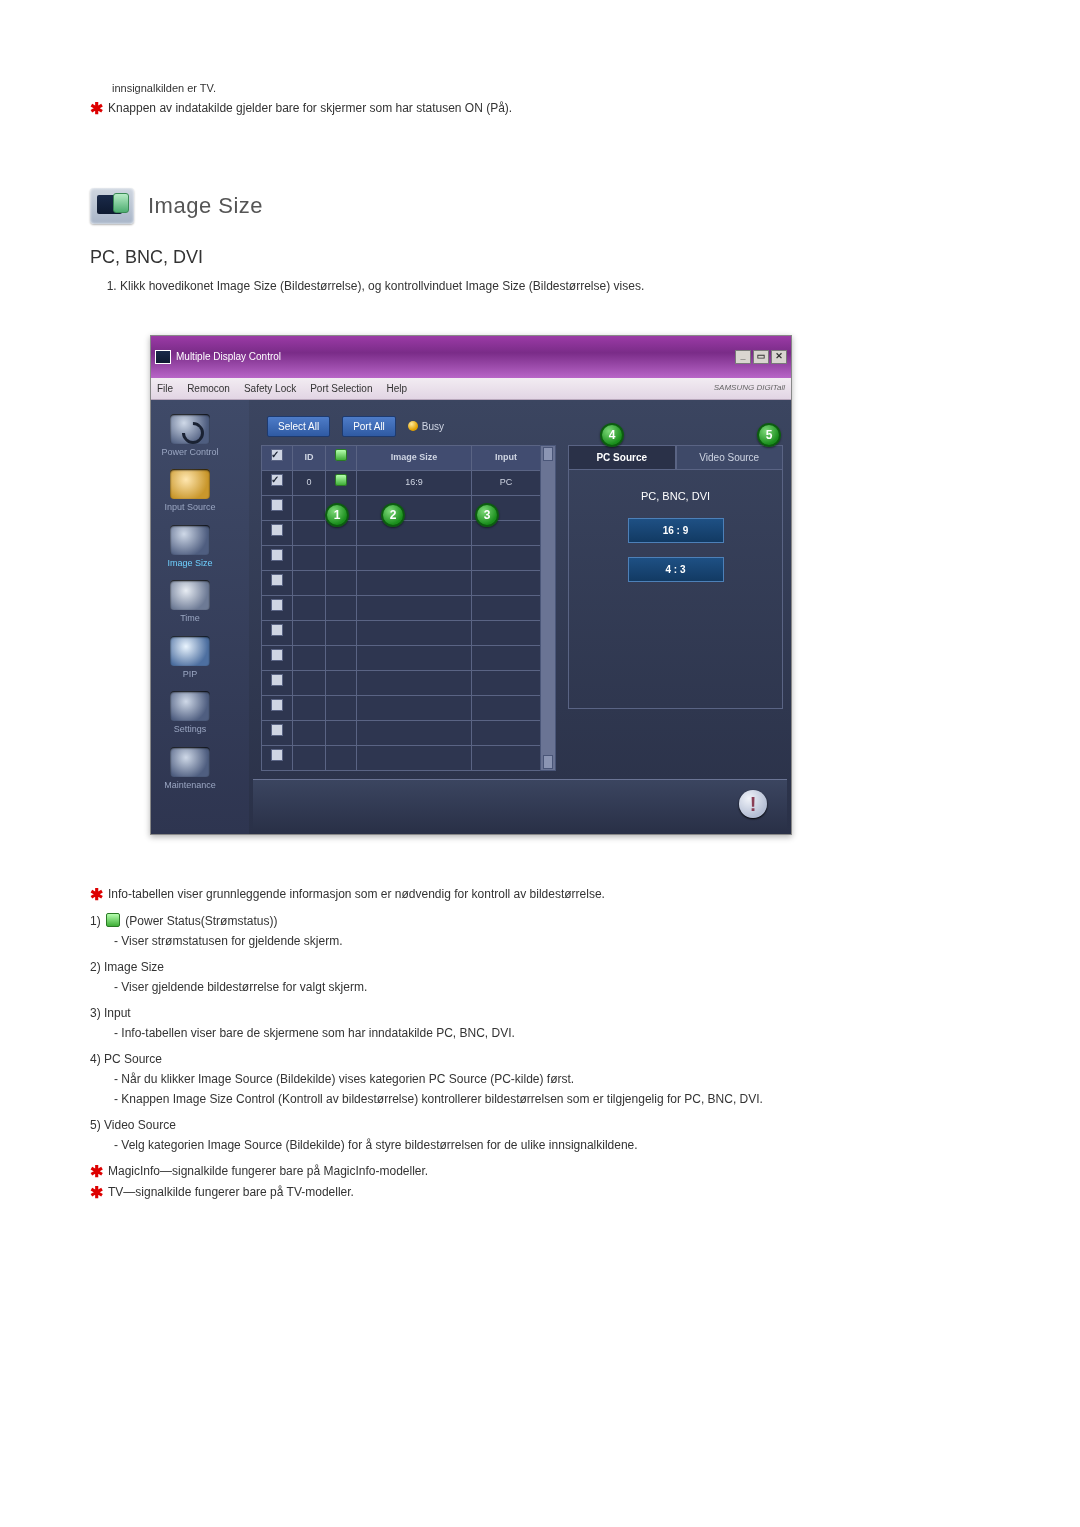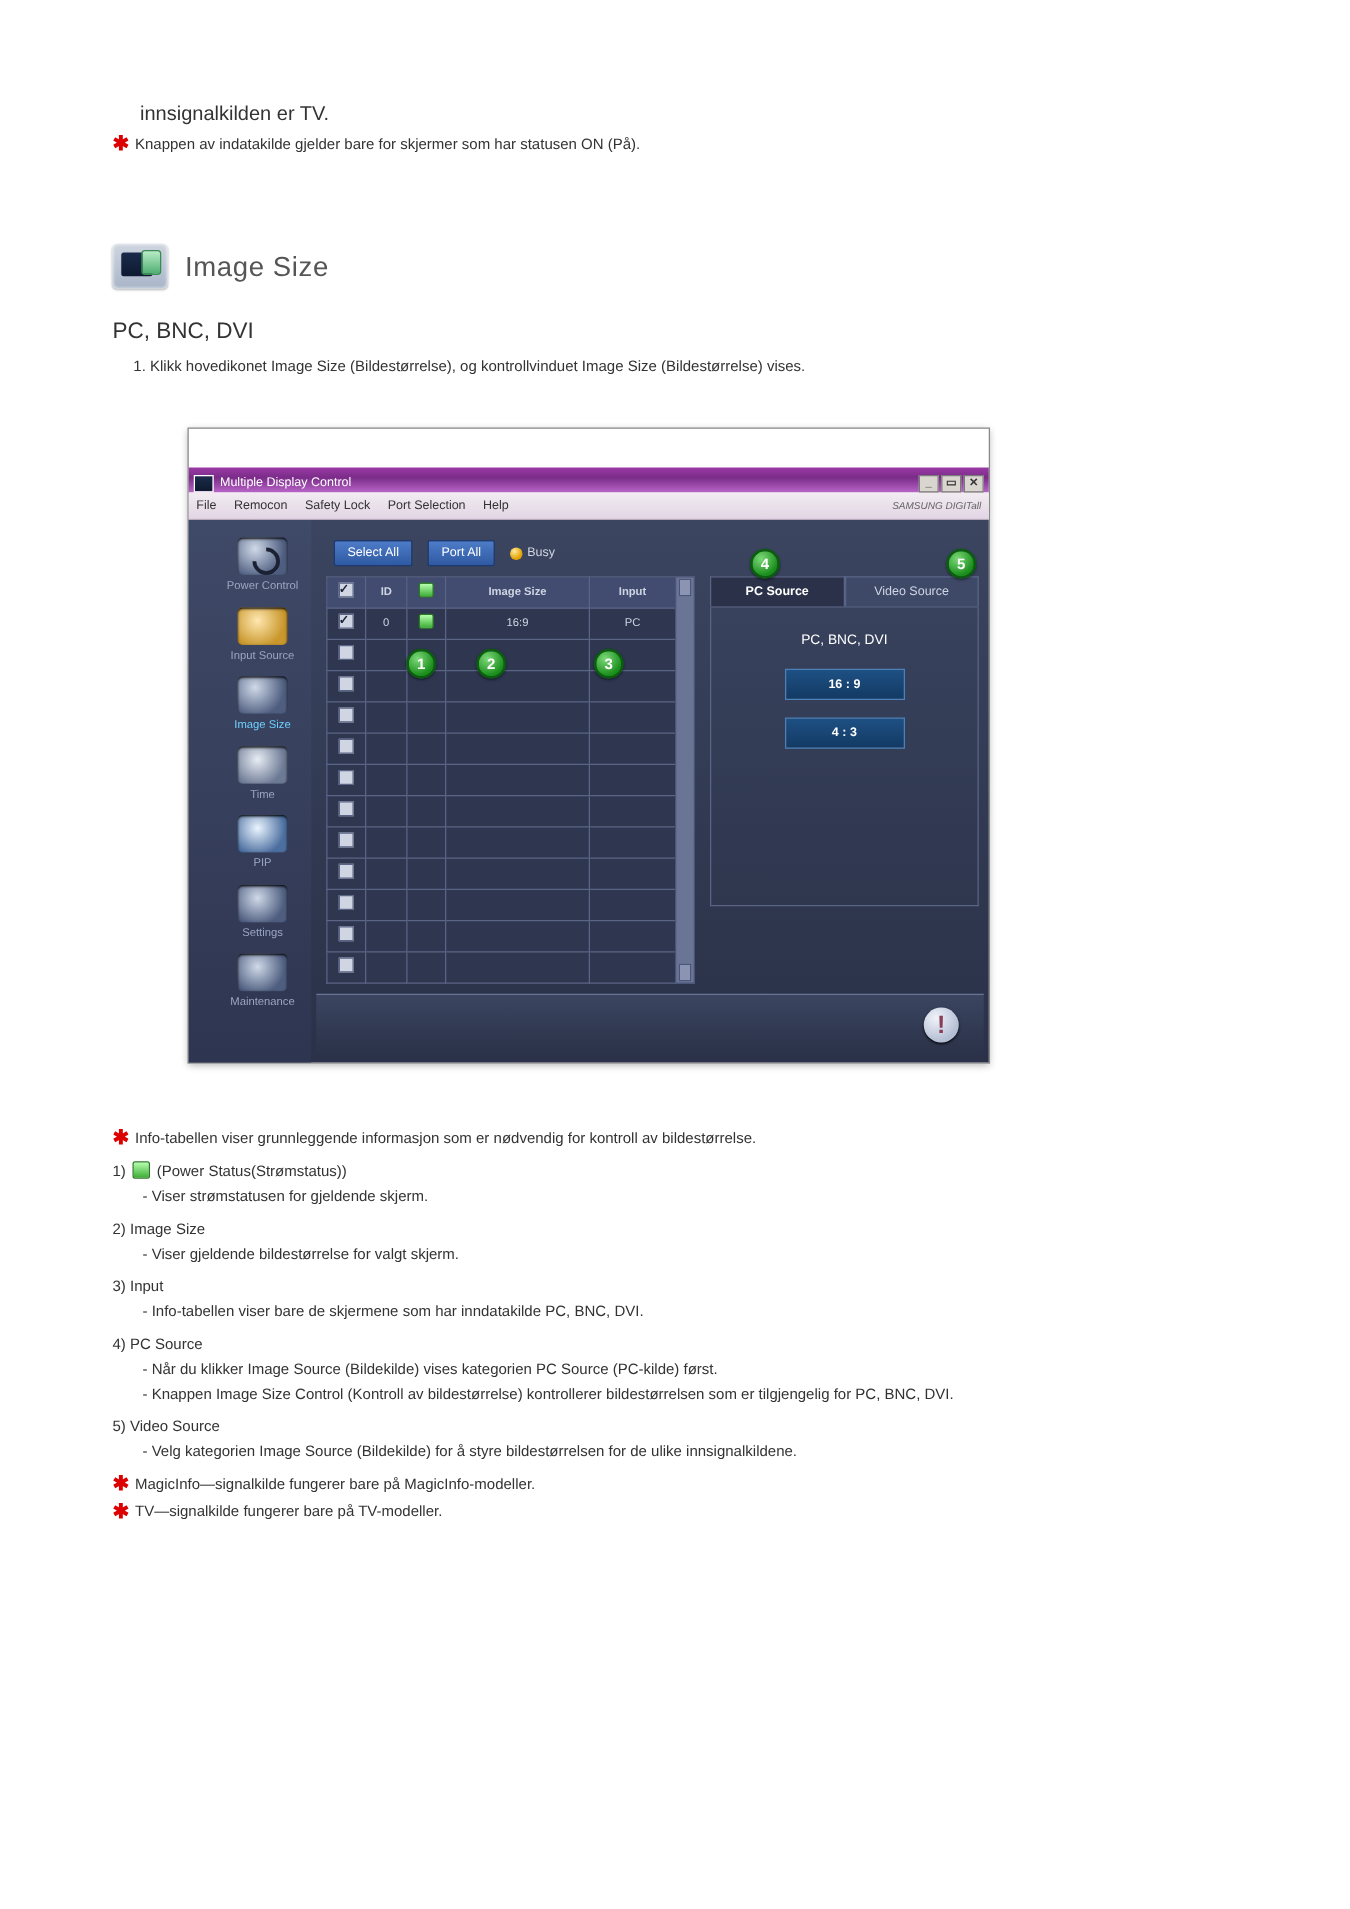--- a/index.html
+++ b/index.html
@@ -12,21 +12,21 @@
     line-height: 1.5;
   }
   .page {
     width: 1080px;
     margin: 0 auto;
     padding: 80px 90px 60px 90px;
     box-sizing: border-box;
   }
   .indent-text {
     margin-left: 22px;
-    font-size: 16px;
+    font-size: 11px;
   }
   .star-row {
     display: flex;
     align-items: flex-start;
     margin-top: 2px;
   }
   .star-row .star {
     color: #d00;
     font-weight: bold;
     width: 18px;
@@ -97,24 +97,23 @@
     border: 1px solid #888;
     font-family: Tahoma, Arial, sans-serif;
     font-size: 10px;
     box-shadow: 0 2px 6px rgba(0,0,0,.3);
   }
   .titlebar {
     height: 20px;
     background: linear-gradient(#9b3aa6, #7a2c88 40%, #b865c7);
     color: #fff;
     display: flex;
-    align-items: flex-end;
-    padding: 0 4px;
+    align-items: center;
+    padding: 11px 4px;
     font-size: 10px;
-    margin-top: 31px;
   }
   .titlebar .win-icon {
     width: 14px;
     height: 12px;
     background: linear-gradient(#1a2a4a,#0e1a30);
     border:1px solid #fff;
     margin-right: 5px;
   }
   .titlebar .win-controls {
     margin-left: auto;
@@ -153,21 +152,21 @@
   .app-body {
     display: flex;
     background: linear-gradient(#3b4560,#2a3148);
   }
   .sidebar {
     width: 98px;
     background: linear-gradient(#3f4a68, #2e3550);
     padding: 14px 0;
     display: flex;
     flex-direction: column;
-    align-items: flex-end;
+    align-items: flex-start;
     gap: 10px;
   }
   .sidebar .s-item {
     width: 78px;
     text-align: center;
     color: #9aa6c2;
     font-size: 9px;
   }
   .sidebar .s-item.active { color: #6fd0ff; }
   .sidebar .s-ic {

